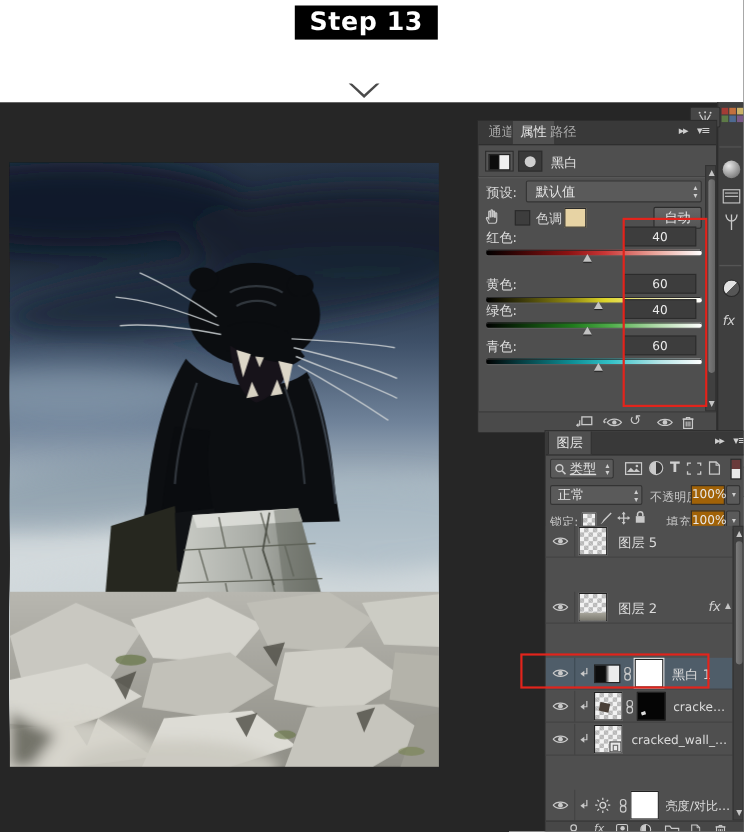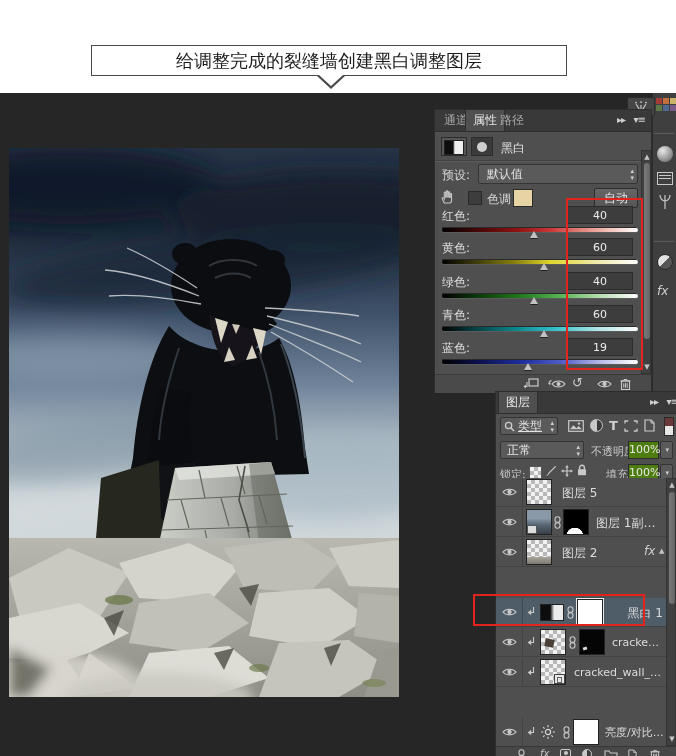--- a/index.html
+++ b/index.html
@@ -19,21 +19,21 @@
   #workspace{left:0;top:93px;width:676px;height:663px;background:#262626;}
   
   .panel{background:#4f4f4f;box-shadow:0 0 0 1px #2d2d2d;}
   .tabbar{position:absolute;left:0;top:0;width:100%;height:21px;background:#393939;border-bottom:1px solid #2e2e2e;}
   .tab{position:absolute;top:0;height:21px;padding:0 7px;font-size:12px;line-height:21px;color:#a8a8a8;}
   .tab.active{background:#4f4f4f;color:#e6e6e6;border-left:1px solid #2e2e2e;border-right:1px solid #2e2e2e;}
   .flyout{position:absolute;top:4px;font-size:10px;color:#cfcfcf;letter-spacing:-1px;}
   .dd{position:absolute;background:#5a5a5a;border:1px solid #343434;border-radius:2px;
       color:#e3e3e3;font-size:12px;box-sizing:border-box;}
   .updn{position:absolute;right:3px;top:1px;color:#cfcfcf;font-size:7px;line-height:7px;text-align:center;}
-  .vbox{position:absolute;background:#4d7c0f;border:1px solid #2c2c2c;color:#e8e8e8;
+  .vbox{position:absolute;background:#a16207;border:1px solid #2c2c2c;color:#e8e8e8;
         font-size:11px;text-align:center;box-sizing:border-box;}
   .lbl{position:absolute;font-size:12px;color:#d6d6d6;white-space:nowrap;}
   .btn{position:absolute;background:linear-gradient(#666,#555);border:1px solid #2c2c2c;border-radius:2px;
        color:#e8e8e8;font-size:12px;text-align:center;box-sizing:border-box;}
   
   .slgroup{position:absolute;left:5px;width:201px;height:33px;}
   .sl-label{position:absolute;left:2px;top:2px;font-size:12px;color:#dedede;}
   .sl-val{position:absolute;left:127px;top:0;width:66px;height:18px;background:#3d3d3d;border:1px solid #2c2c2c;
           color:#ececec;font-size:11px;text-align:center;line-height:18px;box-sizing:border-box;}
   .track{position:absolute;left:2px;top:21px;width:196px;height:5px;border-radius:2px;
@@ -137,21 +137,21 @@
         <path d="M8 11V4M8 11L3.2 3.2M8 11l4.8-7.8" stroke="#cfcfcf" stroke-width="1.1" fill="none"></path>
         <circle cx="3" cy="1.6" r="0.9" fill="#cfcfcf"></circle>
         <circle cx="8" cy="1.1" r="0.9" fill="#cfcfcf"></circle>
         <circle cx="13" cy="1.6" r="0.9" fill="#cfcfcf"></circle>
       </symbol>
   </defs>
 </svg>
 
 <div id="page">
 
-  <div class="abs" id="subtitle-box">给调整完成的裂缝墙创建黑白调整图层</div>
+  <div class="abs" id="step-box">Step 13</div>
   <div class="abs notch-outer"></div>
   <div class="abs notch-inner"></div>
 
   <div class="abs" id="workspace"></div>
 
   <div class="abs" style="left:9px;top:148px;width:390px;height:549px;">
     <svg width="390" height="549" viewBox="0 0 390 549" aria-hidden="true">
       <defs>
         <linearGradient id="sky" x1="0" y1="0" x2="0" y2="1">
           <stop offset="0" stop-color="#273548"></stop>
@@ -338,46 +338,39 @@
     <div class="abs" style="left: 78px; top: 79px; width: 18px; height: 16px; border: 1px solid rgb(42, 42, 42); background: rgb(231, 211, 164);"></div>
     <div class="btn" style="left:159px;top:78px;width:44px;height:20px;line-height:18px;">自动</div>
 
     <div class="slgroup" style="top:96px;">
       <div class="sl-label">红色:</div>
       <div class="sl-val">40</div>
       <div class="track t-red">
           <div class="sthumb" style="left: 47%;"></div>
         </div>
     </div>
-    <div class="slgroup" style="top:128px;">
+    <div class="slgroup" style="top:139px;">
       <div class="sl-label">黄色:</div>
       <div class="sl-val">60</div>
       <div class="track t-yellow">
           <div class="sthumb" style="left: 52%;"></div>
         </div>
     </div>
     <div class="slgroup" style="top:162px;">
       <div class="sl-label">绿色:</div>
       <div class="sl-val">40</div>
       <div class="track t-green">
           <div class="sthumb" style="left: 47%;"></div>
         </div>
     </div>
     <div class="slgroup" style="top:195px;">
       <div class="sl-label">青色:</div>
       <div class="sl-val">60</div>
       <div class="track t-cyan">
           <div class="sthumb" style="left: 52%;"></div>
-        </div>
-    </div>
-    <div class="slgroup" style="top:228px;">
-      <div class="sl-label">蓝色:</div>
-      <div class="sl-val">19</div>
-      <div class="track t-blue">
-          <div class="sthumb" style="left: 44%;"></div>
         </div>
     </div>
 
     <div class="abs" style="left:0;top:264px;width:216px;height:18px;background:#4a4a4a;border-top:1px solid #3a3a3a;">
       <div class="abs" style="left:88px;top:3px;">
           <svg class="ic" width="16" height="12">
             <use href="#i-cliplayer"></use>
           </svg>
         </div>
       <div class="abs" style="left:113px;top:3px;">
@@ -478,37 +471,20 @@
     <div class="lrow" style="left:0;top:86px;">
       <div class="eyecell">
           <svg class="ic" style="margin:9px 0 0 6px" width="15" height="10">
             <use href="#i-eye"></use>
           </svg>
         </div>
       <div class="th26 checker" style="left:30px;top:1px;"></div>
       <div class="rowlbl" style="left:66px;top:7px;width:100px;">图层 5</div>
     </div>
 
-    <div class="lrow" style="left:0;top:116px;">
-      <div class="eyecell">
-          <svg class="ic" style="margin:9px 0 0 6px" width="15" height="10">
-            <use href="#i-eye"></use>
-          </svg>
-        </div>
-      <div class="th26" style="left:30px;top:1px;background:linear-gradient(#8a99a8 0 35%,#5a6878 60%,#3a3f46);">
-        <div class="abs" style="left:0;bottom:0;width:10px;height:9px;background:#ddd;border:1px solid #555;box-sizing:border-box;"></div>
-      </div>
-      <div class="abs" style="left:58px;top:8px;">
-          <svg class="ic" width="7" height="13">
-            <use href="#i-link"></use>
-          </svg>
-        </div>
-      <div class="th26" style="left:67px;top:1px;background:radial-gradient(ellipse 60% 55% at 45% 105%,#fff 0 55%,#000 58%);"></div>
-      <div class="rowlbl" style="left:100px;top:7px;width:68px;">图层 1副本 2</div>
-    </div>
 
     <div class="lrow" style="left:0;top:146px;">
       <div class="eyecell">
           <svg class="ic" style="margin:9px 0 0 6px" width="15" height="10">
             <use href="#i-eye"></use>
           </svg>
         </div>
       <div class="th26 checker" style="left:30px;top:1px;">
         <div class="abs" style="left:0;bottom:0;width:24px;height:7px;background:linear-gradient(#a8a69c,#7c7a70);"></div>
       </div>
@@ -528,21 +504,21 @@
             <use href="#i-clip"></use>
           </svg>
         </div>
       <div class="abs" style="left:44px;top:6px;width:24px;height:17px;border:1px solid #222;background:linear-gradient(90deg,#0d0d0d 0 42%,#8a8a8a 52%,#ececec 60% 100%);box-sizing:border-box;"></div>
       <div class="abs" style="left:71px;top:8px;">
           <svg class="ic" width="7" height="13">
             <use href="#i-link"></use>
           </svg>
         </div>
       <div class="mask26" style="left:81px;top:1px;box-shadow:0 0 0 1px #e8e8e8;"></div>
-      <div class="rowlbl" style="left:115px;top:7px;width:52px;text-align:right;">黑白 1</div>
+      <div class="rowlbl" style="left:115px;top:7px;width:52px;">黑白 1</div>
     </div>
 
     <div class="lrow" style="left:0;top:236px;">
       <div class="eyecell">
           <svg class="ic" style="margin:9px 0 0 6px" width="15" height="10">
             <use href="#i-eye"></use>
           </svg>
         </div>
       <div class="abs" style="left:31px;top:9px;">
           <svg class="ic" width="8" height="10">

